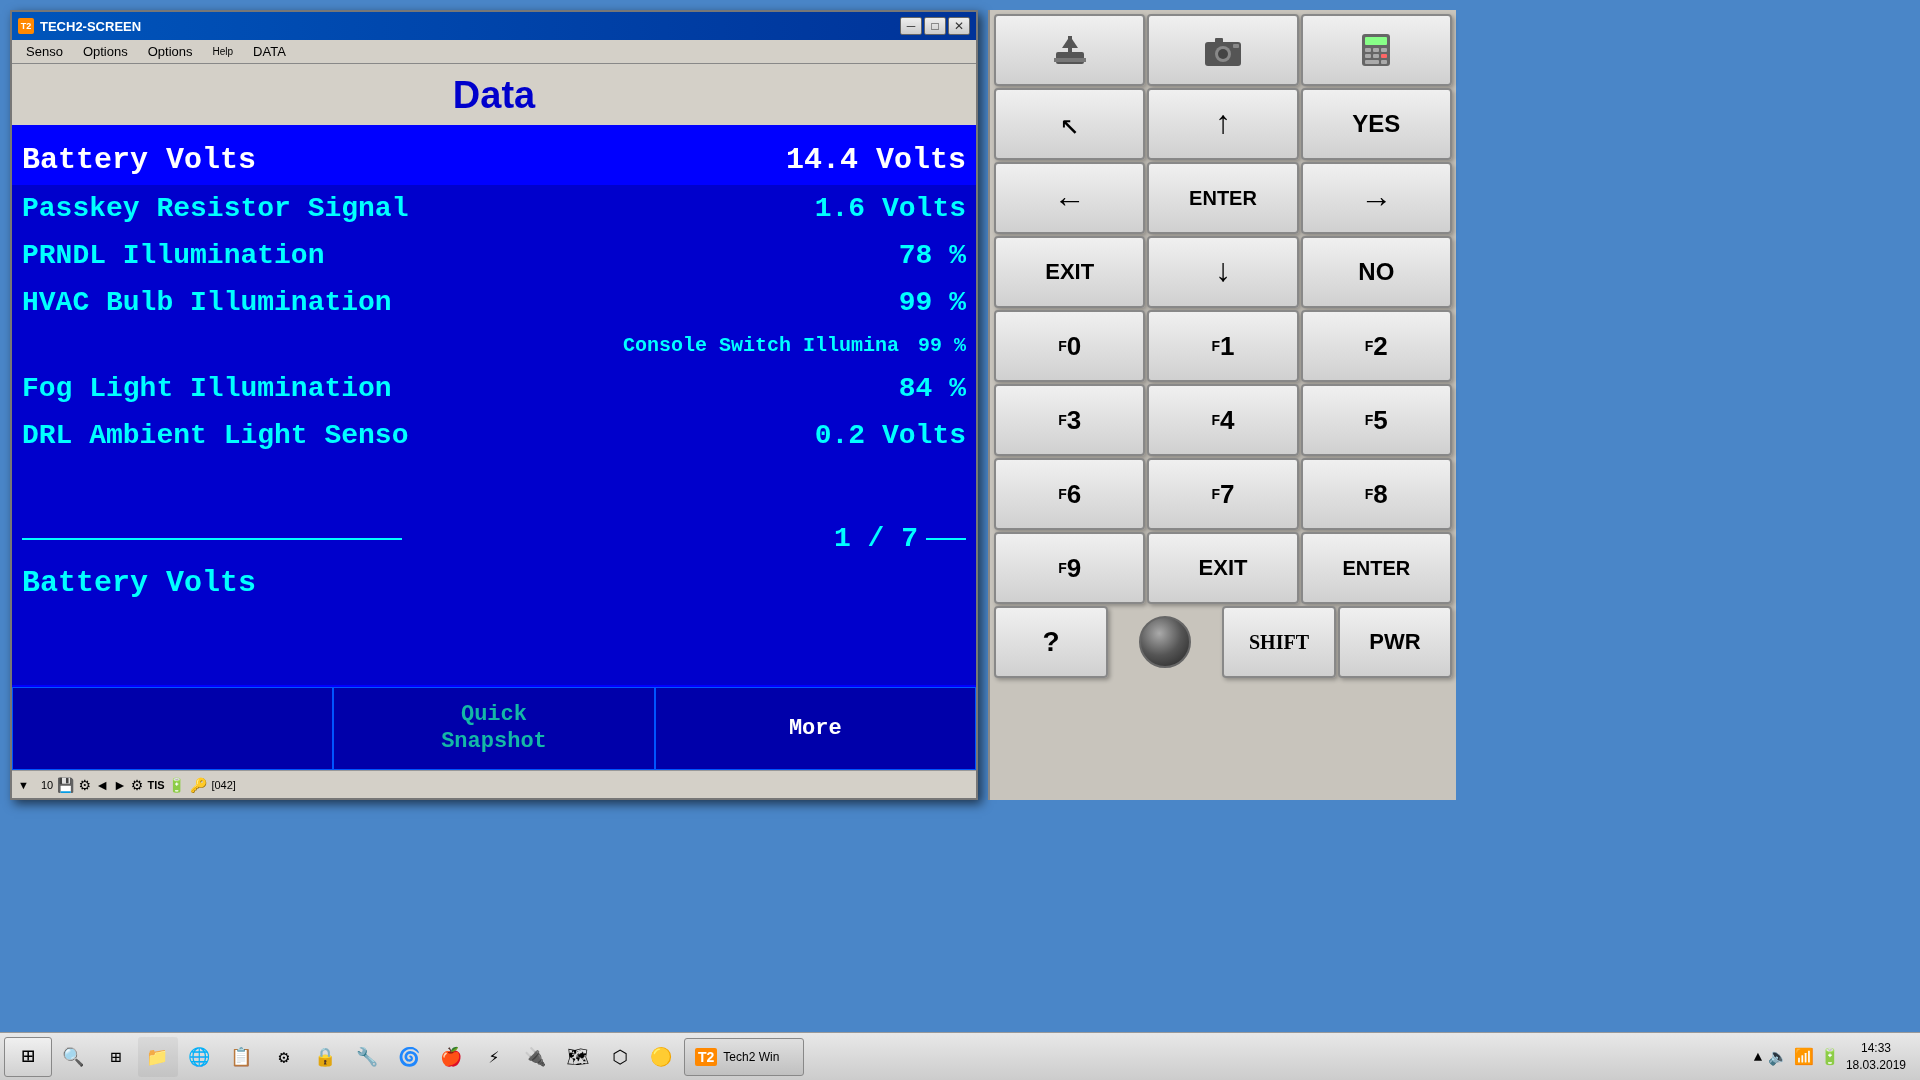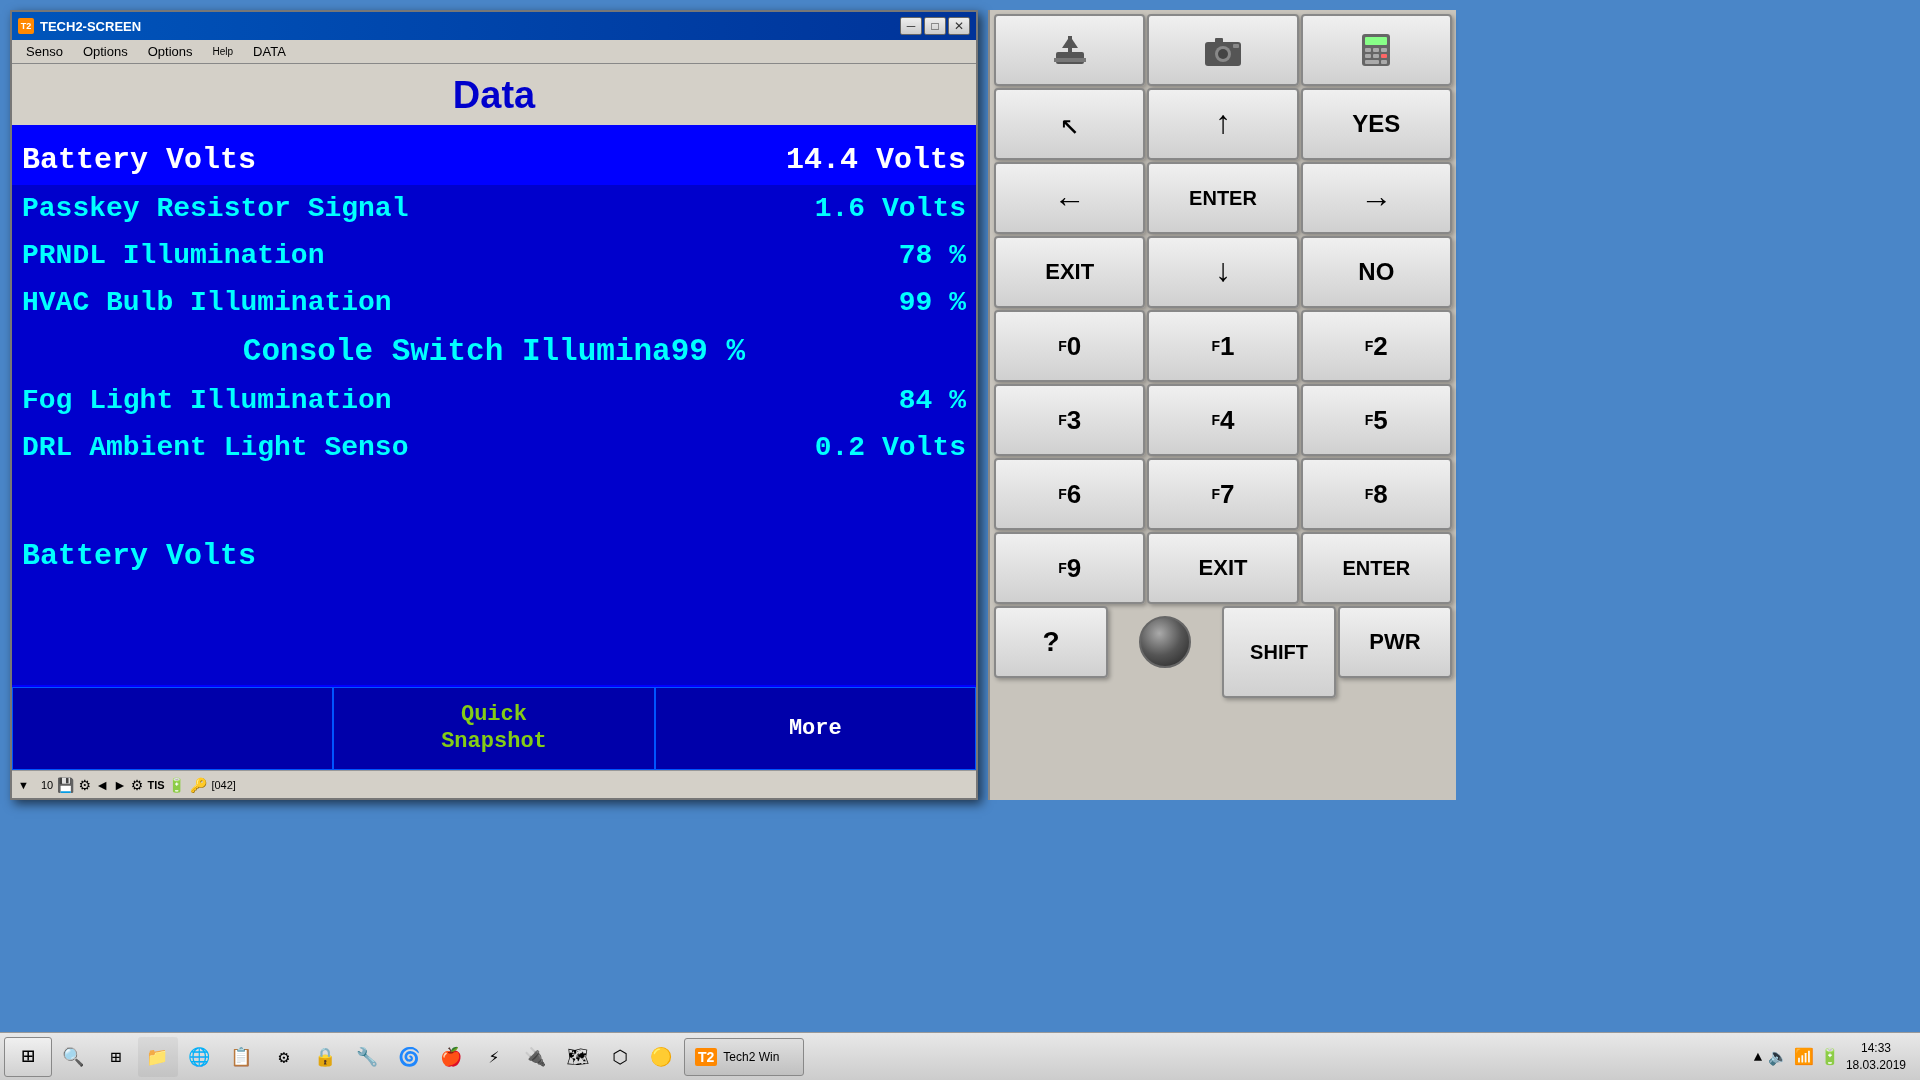--- a/index.html
+++ b/index.html
@@ -85,44 +85,49 @@
           <div style="display:flex;justify-content:space-between;padding:8px 10px;background:#0000cc;color:#00ffff;font-size:28px;font-family:'Courier New',monospace;font-weight:bold;">
             <span>PRNDL Illumination</span>
             <span>78 %</span>
           </div>
 
           <div style="display:flex;justify-content:space-between;padding:8px 10px;background:#0000cc;color:#00ffff;font-size:28px;font-family:'Courier New',monospace;font-weight:bold;">
             <span>HVAC Bulb Illumination</span>
             <span>99 %</span>
           </div>
 
-          <div style="display:flex;justify-content:center;padding:8px 10px;background:#0000cc;color:#00ffff;font-size:31px;font-family:'Courier New',monospace;font-weight:bold;">
+          <div style="display:flex;justify-content:flex-end;padding:8px 10px;background:#0000cc;color:#00ffff;font-size:20px;font-family:'Courier New',monospace;font-weight:bold;gap:19px;">
             <span>Console Switch Illumina</span>
             <span>99 %</span>
           </div>
 
           <div style="display:flex;justify-content:space-between;padding:8px 10px;background:#0000cc;color:#00ffff;font-size:28px;font-family:'Courier New',monospace;font-weight:bold;">
             <span>Fog Light Illumination</span>
             <span>84 %</span>
           </div>
 
           <div style="display:flex;justify-content:space-between;padding:8px 10px;background:#0000cc;color:#00ffff;font-size:28px;font-family:'Courier New',monospace;font-weight:bold;">
             <span>DRL Ambient Light Senso</span>
             <span>0.2 Volts</span>
           </div>
 
           <div style="height:60px;background:#0000cc;"></div>
 
+          <div style="display:flex;align-items:center;padding:4px 10px;background:#0000cc;">
+            <div style="width:380px;height:2px;background:#00ffff;"></div>
+            <div style="margin-left:auto;color:#00ffff;font-size:28px;font-family:'Courier New',monospace;font-weight:bold;">1 / 7</div>
+            <div style="width:40px;height:2px;background:#00ffff;margin-left:8px;"></div>
+          </div>
 
           <div style="padding:8px 10px;color:#00ffff;font-size:30px;font-family:'Courier New',monospace;font-weight:bold;background:#0000cc;">Battery Volts</div>
         </div>
 
         <div style="height:85px;background:#0000cc;display:flex;border-top:2px solid #0000ff;">
           <div style="flex:1;background:#0000aa;border:1px solid #0055ff;"></div>
-          <div style="flex:1;background:#0000aa;border:1px solid #0055ff;color:#84cc16;font-size:22px;font-weight:bold;font-family:'Courier New',monospace;display:flex;align-items:center;justify-content:center;cursor:pointer;text-align:center;line-height:1.2;">Quick<br>Snapshot</div>
+          <div style="flex:1;background:#0000aa;border:1px solid #0055ff;color:#14b8a6;font-size:22px;font-weight:bold;font-family:'Courier New',monospace;display:flex;align-items:center;justify-content:center;cursor:pointer;text-align:center;line-height:1.2;">Quick<br>Snapshot</div>
           <div style="flex:1;background:#0000aa;border:1px solid #0055ff;color:#ffffff;font-size:22px;font-weight:bold;font-family:'Courier New',monospace;display:flex;align-items:center;justify-content:center;cursor:pointer;text-align:center;">More</div>
         </div>
       </div>
 
       <div style="height:28px;background:#d4d0c8;display:flex;align-items:center;padding:0 6px;font-size:11px;font-family:Arial;gap:4px;border-top:1px solid #999;">
         <span style="font-size:11px;">▼</span>
         <span style="font-size:11px;margin-left:8px;">10</span>
         <span style="font-size:14px;">💾</span>
         <span style="font-size:14px;">⚙</span>
         <span style="font-size:14px;">◄</span>
@@ -211,21 +216,21 @@
         <div style="flex:1;height:72px;background:linear-gradient(to bottom,#f0f0f0,#d0d0d0);border:2px solid #888;border-radius:4px;display:flex;align-items:center;justify-content:center;font-size:26px;font-weight:bold;font-family:Arial;cursor:pointer;box-shadow:2px 2px 4px rgba(0,0,0,0.3);"><sup style="font-size:14px;vertical-align:super;">F</sup>9</div>
         <div style="flex:1;height:72px;background:linear-gradient(to bottom,#f0f0f0,#d0d0d0);border:2px solid #888;border-radius:4px;display:flex;align-items:center;justify-content:center;font-size:22px;font-weight:bold;font-family:Arial;cursor:pointer;box-shadow:2px 2px 4px rgba(0,0,0,0.3);">EXIT</div>
         <div style="flex:1;height:72px;background:linear-gradient(to bottom,#f0f0f0,#d0d0d0);border:2px solid #888;border-radius:4px;display:flex;align-items:center;justify-content:center;font-size:20px;font-weight:bold;font-family:Arial;cursor:pointer;box-shadow:2px 2px 4px rgba(0,0,0,0.3);">ENTER</div>
       </div>
 
       <div style="display:flex;gap:2px;">
         <div style="flex:1;height:72px;background:linear-gradient(to bottom,#f0f0f0,#d0d0d0);border:2px solid #888;border-radius:4px;display:flex;align-items:center;justify-content:center;font-size:28px;font-weight:bold;font-family:Arial;cursor:pointer;box-shadow:2px 2px 4px rgba(0,0,0,0.3);">?</div>
         <div style="flex:1;height:72px;display:flex;align-items:center;justify-content:center;">
           <div style="width:52px;height:52px;background:radial-gradient(circle at 38% 32%,#aaa,#555,#222);border-radius:50%;border:2px solid #666;"></div>
         </div>
-        <div style="flex:1;height:92px;background:linear-gradient(to bottom,#f0f0f0,#d0d0d0);border:2px solid #888;border-radius:4px;display:flex;align-items:center;justify-content:center;font-size:20px;font-weight:bold;font-family:Liberation Sans, sans-serif;cursor:pointer;box-shadow:2px 2px 4px rgba(0,0,0,0.3);">SHIFT</div>
+        <div style="flex:1;height:72px;background:linear-gradient(to bottom,#f0f0f0,#d0d0d0);border:2px solid #888;border-radius:4px;display:flex;align-items:center;justify-content:center;font-size:20px;font-weight:bold;font-family:Liberation Serif, serif;cursor:pointer;box-shadow:2px 2px 4px rgba(0,0,0,0.3);">SHIFT</div>
         <div style="flex:1;height:72px;background:linear-gradient(to bottom,#f0f0f0,#d0d0d0);border:2px solid #888;border-radius:4px;display:flex;align-items:center;justify-content:center;font-size:22px;font-weight:bold;font-family:Arial;cursor:pointer;box-shadow:2px 2px 4px rgba(0,0,0,0.3);">PWR</div>
       </div>
 
     </div>
 
   </div>
 
   <div style="height:48px;background:linear-gradient(to bottom,#e8e8e8,#ccc);border-top:1px solid #999;display:flex;align-items:center;padding:0 4px;gap:2px;position:fixed;bottom:0;left:0;width:1920px;">
 
     <div style="width:48px;height:40px;background:linear-gradient(to bottom,#f0f0f0,#d0d0d0);border:1px solid #888;border-radius:3px;display:flex;align-items:center;justify-content:center;font-size:22px;cursor:pointer;">⊞</div>

